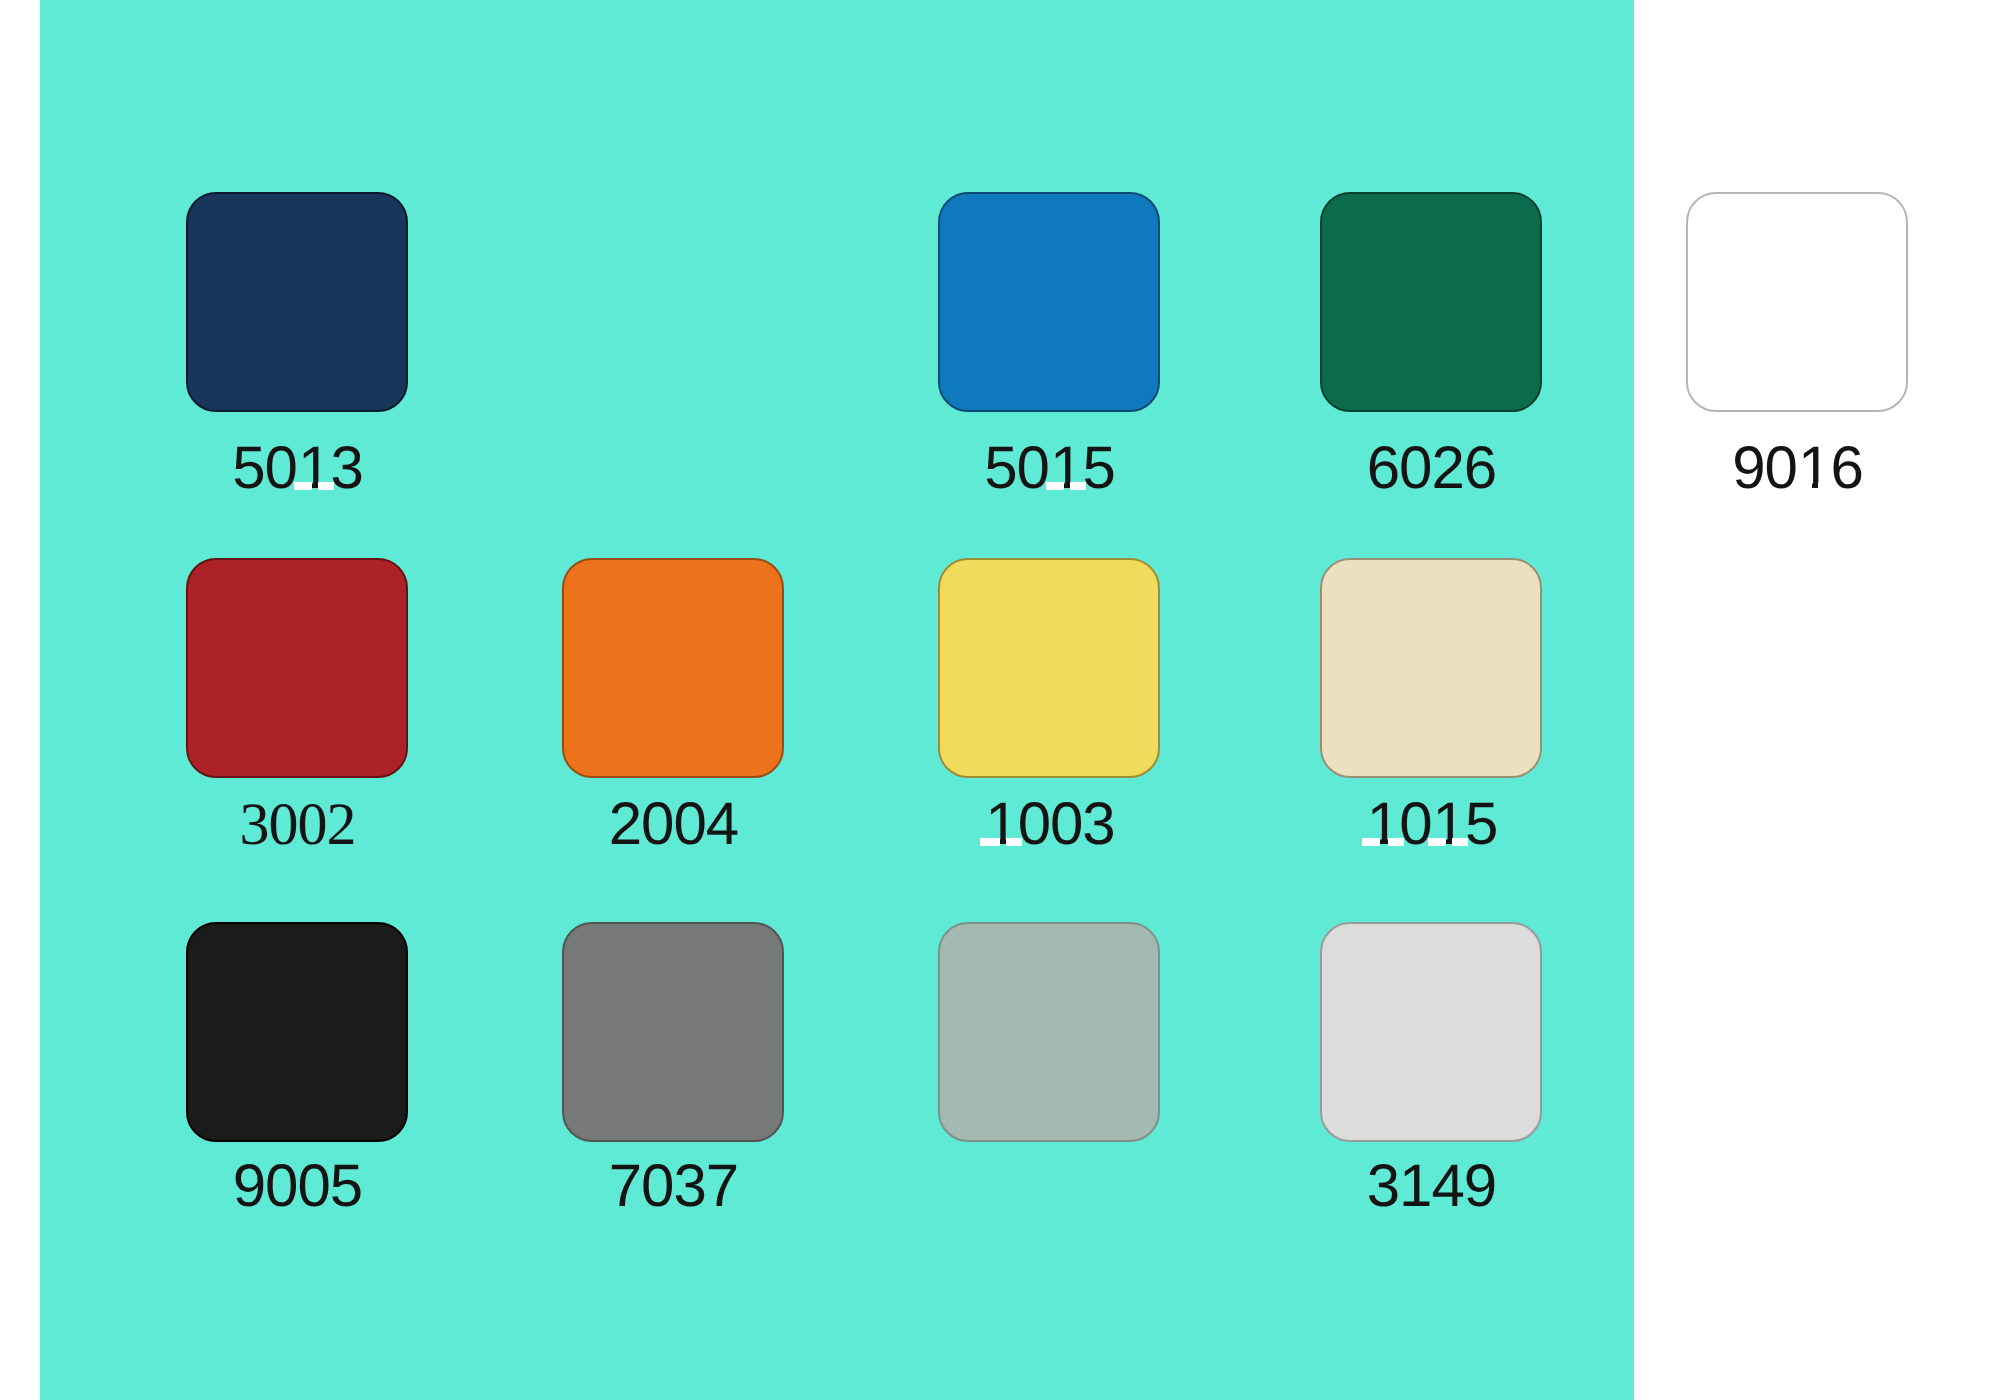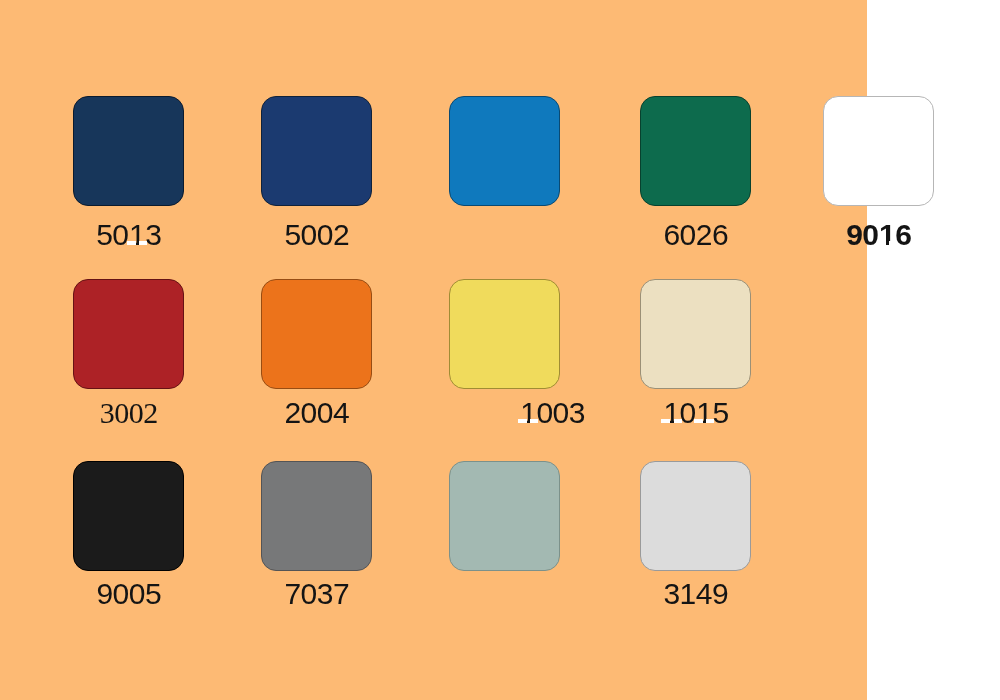--- a/index.html
+++ b/index.html
@@ -1,19 +1,19 @@
 <!DOCTYPE html>
 <html><head>
 <meta charset="utf-8">
 <title>RAL colour swatch chart</title>
 <style>
   html,body{margin:0;padding:0;background:#ffffff;}
   body{width:1000px;height:700px;overflow:hidden;
        font-family:"Liberation Sans",sans-serif;-webkit-text-size-adjust:100%;}
-  #sheet{position:relative;width:867px;height:700px;background:#fdba74;}
+  #sheet{position:relative;width:797px;height:700px;background:#5eead4;margin-left:20px;}
   .swatch-cell{position:absolute;width:111px;height:110px;}
   .swatch-chip{position:absolute;left:0;top:0;width:111px;height:110px;
        border-radius:15px;box-sizing:border-box;
        border-style:solid;border-width:1.7px;border-color:#999;background:#fff;}
   .swatch-label{position:absolute;left:-25px;width:161px;text-align:center;
        font-size:30px;letter-spacing:-0.5px;text-indent:0.5px;color:#141414;
        line-height:1;white-space:nowrap;will-change:transform;}
   
   .glyph-one{position:relative;display:inline-block;}
   .glyph-one i{position:absolute;display:block;top:21px;height:4px;background:#ffffff;}
@@ -21,46 +21,43 @@
   .glyph-one i.r{left:10.7px;width:8px;}
 </style>
 </head>
 <body style="background: rgb(255, 255, 255);">
 
 <div id="sheet">
   <div class="swatch-cell" style="left:73px;top:96px">
     <div class="swatch-chip" style="background: rgb(23, 54, 90); border-color: rgb(11, 27, 46);"></div>
     <div class="swatch-label" style="top: 123.5px; color: rgb(20, 20, 20);">50<span class="glyph-one">1<i class="l"></i><i class="r"></i></span>3</div>
   </div>
-  <div class="swatch-cell" style="left:261px;top:96px">
-    <div class="swatch-chip" style="background: rgb(27, 58, 112); border-color: rgb(16, 34, 58);"></div>
-    <div class="swatch-label" style="top: 123.5px; color: rgb(20, 20, 20);">5002</div>
-  </div>
   <div class="swatch-cell" style="left:449px;top:96px">
     <div class="swatch-chip" style="background: rgb(15, 121, 189); border-color: rgb(10, 74, 115);"></div>
+    <div class="swatch-label" style="top: 123.5px; color: rgb(20, 20, 20);">50<span class="glyph-one">1<i class="l"></i><i class="r"></i></span>5</div>
   </div>
   <div class="swatch-cell" style="left:640px;top:96px">
     <div class="swatch-chip" style="background: rgb(13, 107, 77); border-color: rgb(8, 65, 46);"></div>
     <div class="swatch-label" style="top: 123.5px; color: rgb(20, 20, 20);">6026</div>
   </div>
   <div class="swatch-cell" style="left:823px;top:96px">
     <div class="swatch-chip" style="background: rgb(255, 255, 255); border-color: rgb(182, 182, 182);"></div>
-    <div class="swatch-label" style="top: 123.5px; color: rgb(20, 20, 20); font-weight: bold;">90<span class="glyph-one">1<i class="l"></i><i class="r"></i></span>6</div>
+    <div class="swatch-label" style="top: 123.5px; color: rgb(20, 20, 20);">90<span class="glyph-one">1<i class="l"></i><i class="r"></i></span>6</div>
   </div>
   <div class="swatch-cell" style="left:73px;top:279px">
     <div class="swatch-chip" style="background: rgb(173, 34, 38); border-color: rgb(102, 18, 20);"></div>
     <div class="swatch-label" style="top: 118.8px; color: rgb(20, 20, 20); font-family: Liberation Serif, serif;">3002</div>
   </div>
   <div class="swatch-cell" style="left:261px;top:279px">
     <div class="swatch-chip" style="background: rgb(236, 115, 27); border-color: rgb(151, 77, 20);"></div>
     <div class="swatch-label" style="top: 118.8px; color: rgb(20, 20, 20);">2004</div>
   </div>
   <div class="swatch-cell" style="left:449px;top:279px">
     <div class="swatch-chip" style="background: rgb(240, 219, 92); border-color: rgb(160, 140, 52);"></div>
-    <div class="swatch-label" style="top: 118.8px; color: rgb(20, 20, 20); text-align: right;"><span class="glyph-one">1<i class="l"></i><i class="r"></i></span>003</div>
+    <div class="swatch-label" style="top: 118.8px; color: rgb(20, 20, 20);"><span class="glyph-one">1<i class="l"></i><i class="r"></i></span>003</div>
   </div>
   <div class="swatch-cell" style="left:640px;top:279px">
     <div class="swatch-chip" style="background: rgb(236, 224, 193); border-color: rgb(155, 144, 118);"></div>
     <div class="swatch-label" style="top: 118.8px; color: rgb(20, 20, 20);"><span class="glyph-one">1<i class="l"></i><i class="r"></i></span>0<span class="glyph-one">1<i class="l"></i><i class="r"></i></span>5</div>
   </div>
   <div class="swatch-cell" style="left:73px;top:461px">
     <div class="swatch-chip" style="background: rgb(27, 27, 27); border-color: rgb(0, 0, 0);"></div>
     <div class="swatch-label" style="top: 118px; color: rgb(20, 20, 20);">9005</div>
   </div>
   <div class="swatch-cell" style="left:261px;top:461px">

